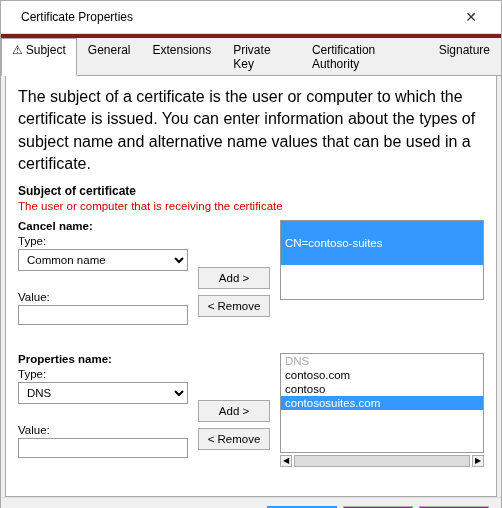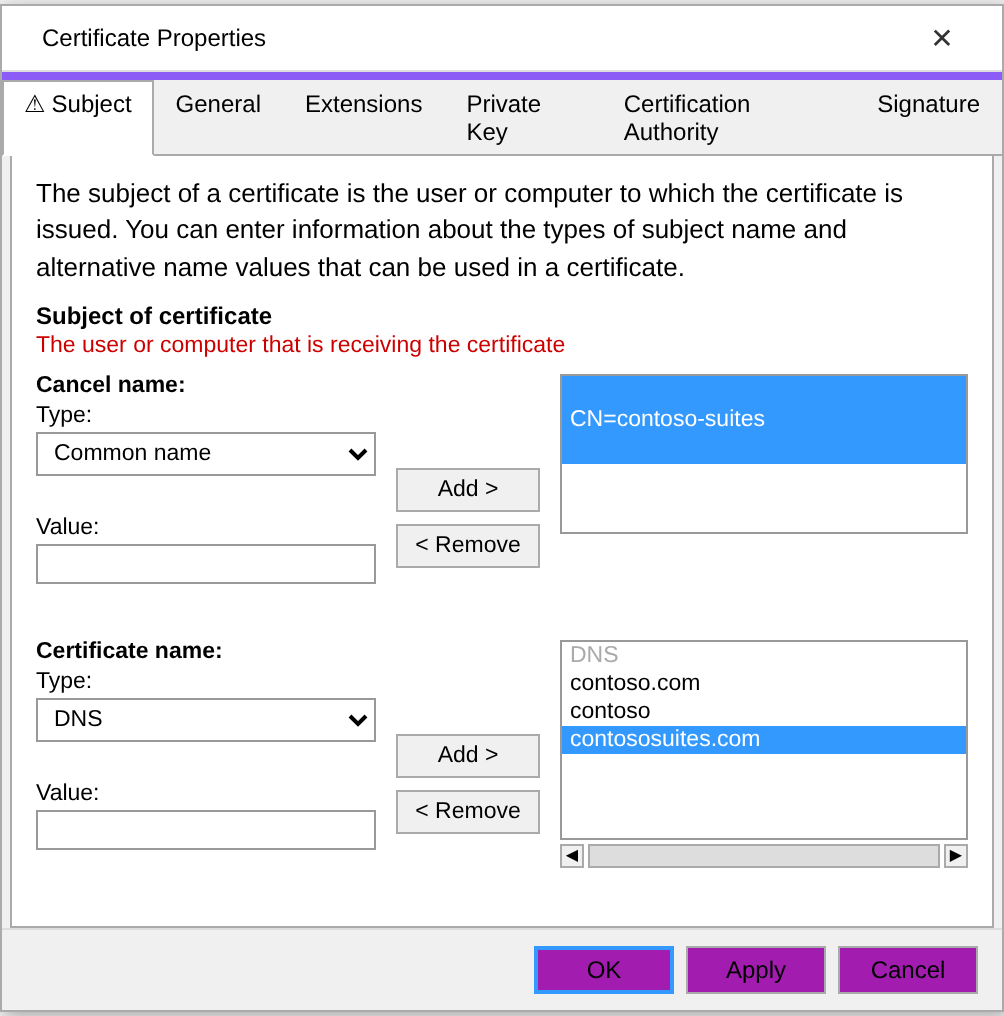--- a/index.html
+++ b/index.html
@@ -39,21 +39,21 @@
       width: 20px;
       height: 20px;
       display: flex;
       align-items: center;
       justify-content: center;
       cursor: pointer;
       font-size: 14px;
       color: #333;
     }
     .tabs {
-      background: #8b5cf6;
+      background: #7f1d1d;
       display: flex;
       border-bottom: 1px solid #aaa;
       padding-left: 0;
       padding-top: 4px;
       justify-content: space-between;
     }
     .tab {
       padding: 4px 10px;
       cursor: pointer;
       font-size: 12px;
@@ -73,21 +73,21 @@
       margin-right: 3px;
     }
     .content {
       background: #fff;
       padding: 10px 12px;
       border: 1px solid #aaa;
       border-top: none;
       margin: 0 4px;
     }
     .description {
-      font-size: 13px;
+      font-size: 16px;
       color: #000;
       margin-bottom: 8px;
       line-height: 1.4;
     }
     .section-title {
       font-size: 12px;
       font-weight: bold;
       margin-bottom: 2px;
     }
     .section-sub {
@@ -287,21 +287,21 @@
 
       <div class="right-panel">
         <div class="list-box">
           <div class="list-item selected">CN=contoso-suites</div>
         </div>
       </div>
     </div>
 
     <div class="two-panel">
       <div class="left-panel">
-        <div class="group-label">Certificate name:</div>
+        <div class="group-label">Properties name:</div>
         <div class="field-group">
           <div class="field-label">Type:</div>
           <select class="field-select">
             <option>DNS</option>
             <option>Email</option>
             <option>UPN</option>
             <option>URL</option>
             <option>IP address</option>
           </select>
         </div>

